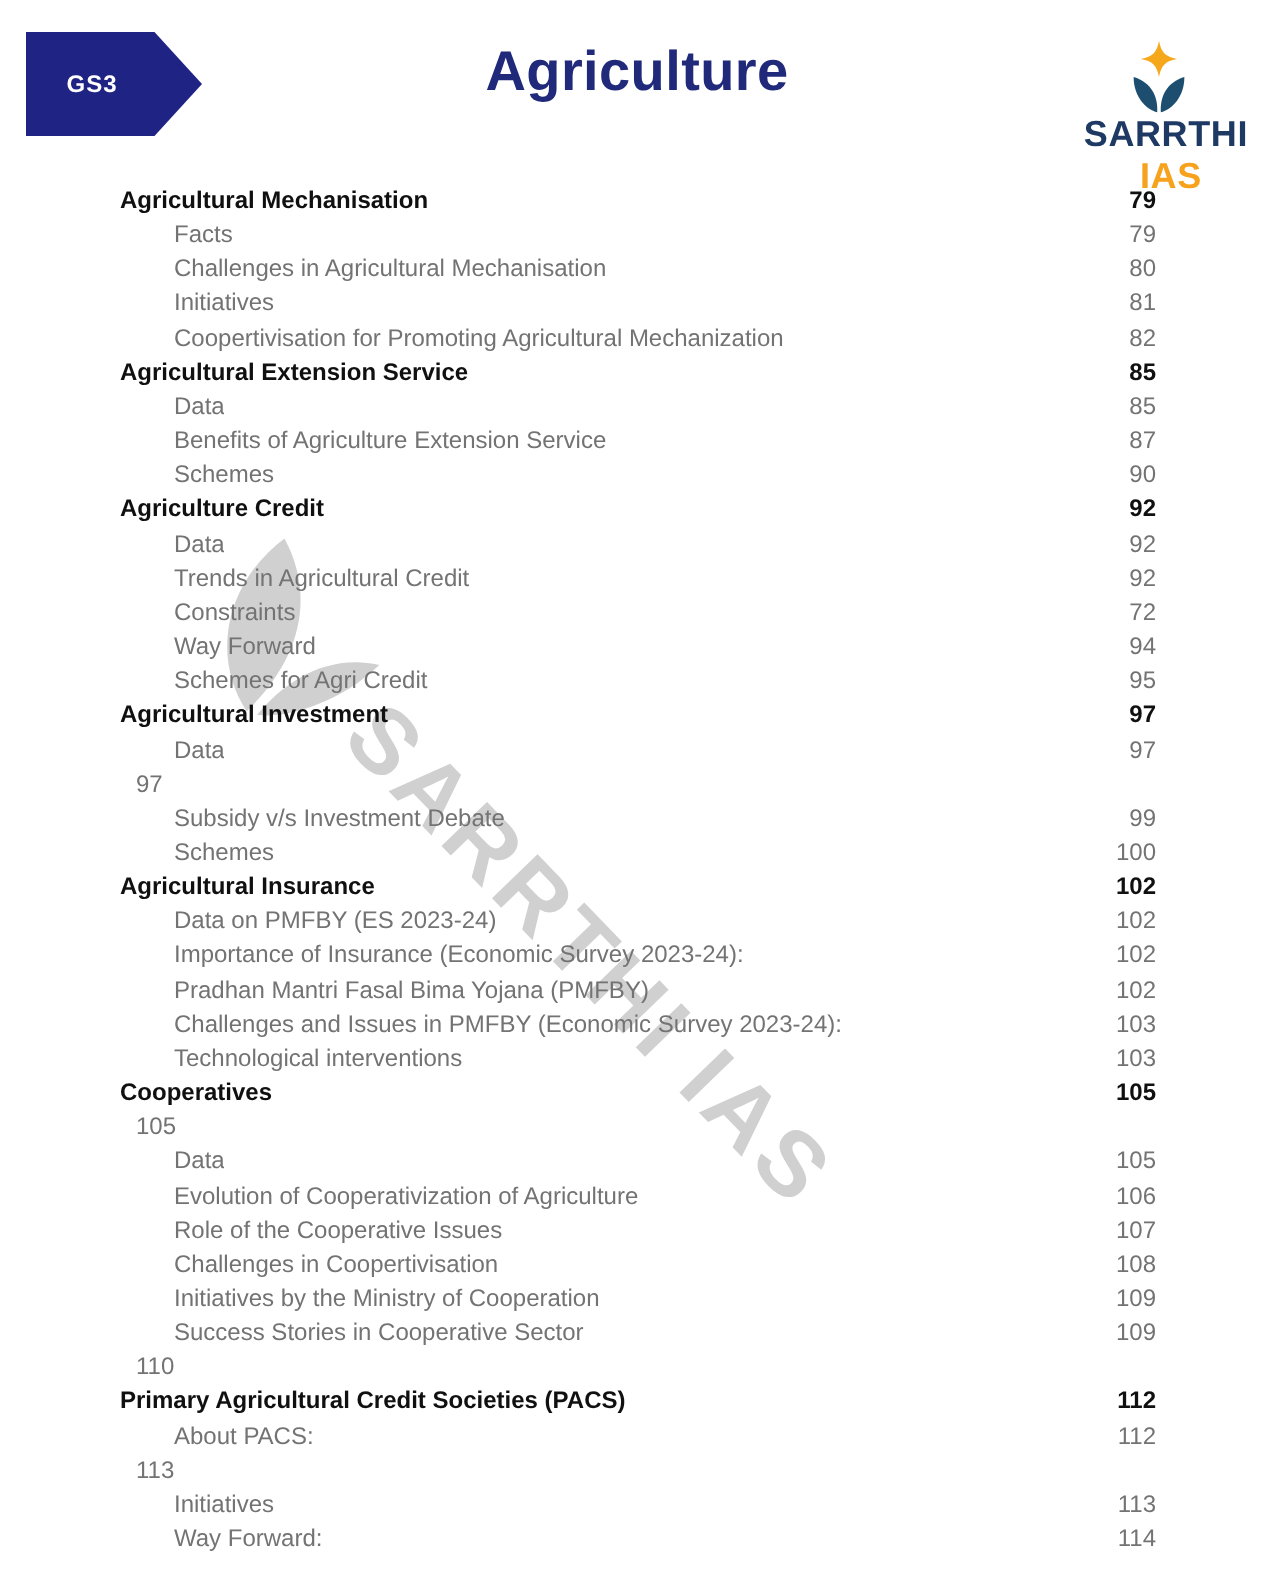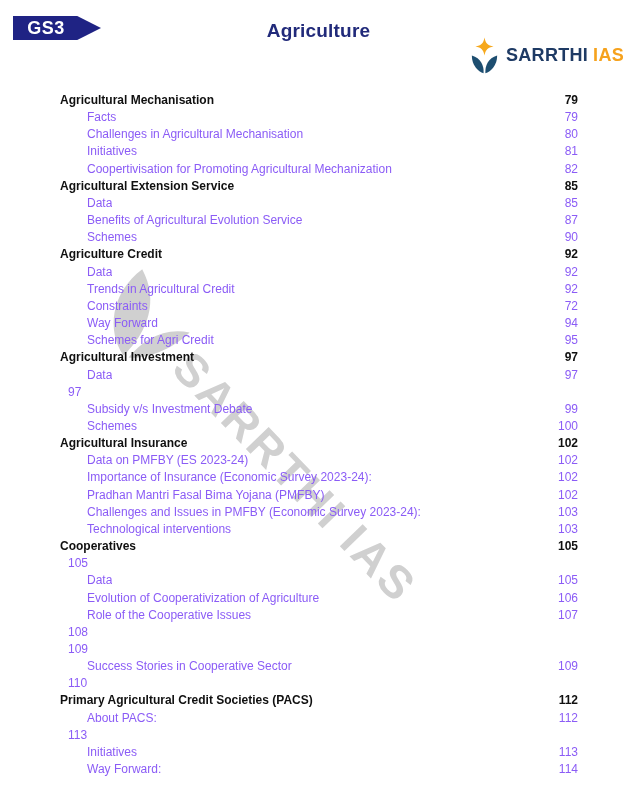--- a/index.html
+++ b/index.html
@@ -11,41 +11,41 @@
     width: 637px;
     height: 797px;
     background: #ffffff;
     overflow: hidden;
   }
 
   
   .badge {
     position: absolute;
     left: 13px; top: 16px;
-    width: 88px; height: 24px;
+    width: 88px; height: 52px;
     background: var(--badge-bg, #1f2384);
     clip-path: polygon(0 0, 73% 0, 100% 50%, 73% 100%, 0 100%);
     color: #ffffff;
-    font-size: 18px; font-weight: 800; letter-spacing: 0.5px;
+    font-size: 12px; font-weight: 800; letter-spacing: 0.5px;
     display: flex; align-items: center; justify-content: center;
     padding-right: 22px;
   }
   .page-title {
     position: absolute;
     left: 0; right: 0; top: 20px;
     margin: 0;
     text-align: center;
-    font-size: 19px; font-weight: 800;
+    font-size: 28px; font-weight: 800;
     color: var(--title, #212a7a);
     letter-spacing: 0.2px;
   }
   .logo {
     position: absolute;
-    right: 13px; top: 37px;
-    display: flex; align-items: center;
+    right: 13px; top: 20px;
+    display: flex; align-items: center; flex-direction: column;
   }
   .logo-icon { width: 29px; height: 37px; margin-right: 7px; }
   .logo-primary {
     font-size: 18px; font-weight: 800; letter-spacing: 0.3px;
     color: var(--logo-primary, #1e3a64);
   }
   .logo-accent {
     font-size: 18px; font-weight: 700; letter-spacing: 0.3px;
     color: var(--logo-accent, #f6a21d);
     margin-left: 5px;
@@ -72,21 +72,21 @@
   .toc {
     position: absolute;
     left: 60px; top: 92px;
     width: 518px;
     z-index: 2;
   }
   .toc-row {
     display: flex; justify-content: space-between; align-items: baseline;
     line-height: 17.15px;
     font-size: 12px;
-    color: #8b5cf6;
+    color: #737373;
     cursor: default;
   }
   .toc-row .lbl { white-space: nowrap; overflow: hidden; }
   .toc-heading { font-weight: 700; color: #101010; }
   .toc-item .lbl { padding-left: 27px; }
   .toc-row .pg { text-align: right; padding-left: 8px; }
 </style>
 </head>
 <body>
 
@@ -137,21 +137,21 @@
       </div>
       <div class="toc-row toc-heading">
         <span class="lbl">Agricultural Extension Service</span>
         <span class="pg">85</span>
       </div>
       <div class="toc-row toc-item">
         <span class="lbl">Data</span>
         <span class="pg">85</span>
       </div>
       <div class="toc-row toc-item">
-        <span class="lbl">Benefits of Agricultural Evolution Service</span>
+        <span class="lbl">Benefits of Agriculture Extension Service</span>
         <span class="pg">87</span>
       </div>
       <div class="toc-row toc-item">
         <span class="lbl">Schemes</span>
         <span class="pg">90</span>
       </div>
       <div class="toc-row toc-heading">
         <span class="lbl">Agriculture Credit</span>
         <span class="pg">92</span>
       </div>
@@ -231,23 +231,25 @@
       </div>
       <div class="toc-row toc-item">
         <span class="lbl">Evolution of Cooperativization of Agriculture</span>
         <span class="pg">106</span>
       </div>
       <div class="toc-row toc-item">
         <span class="lbl">Role of the Cooperative Issues</span>
         <span class="pg">107</span>
       </div>
       <div class="toc-row toc-item">
+        <span class="lbl">Challenges in Coopertivisation</span>
         <span class="pg">108</span>
       </div>
       <div class="toc-row toc-item">
+        <span class="lbl">Initiatives by the Ministry of Cooperation</span>
         <span class="pg">109</span>
       </div>
       <div class="toc-row toc-item">
         <span class="lbl">Success Stories in Cooperative Sector</span>
         <span class="pg">109</span>
       </div>
       <div class="toc-row toc-item">
         <span class="pg">110</span>
       </div>
       <div class="toc-row toc-heading">

